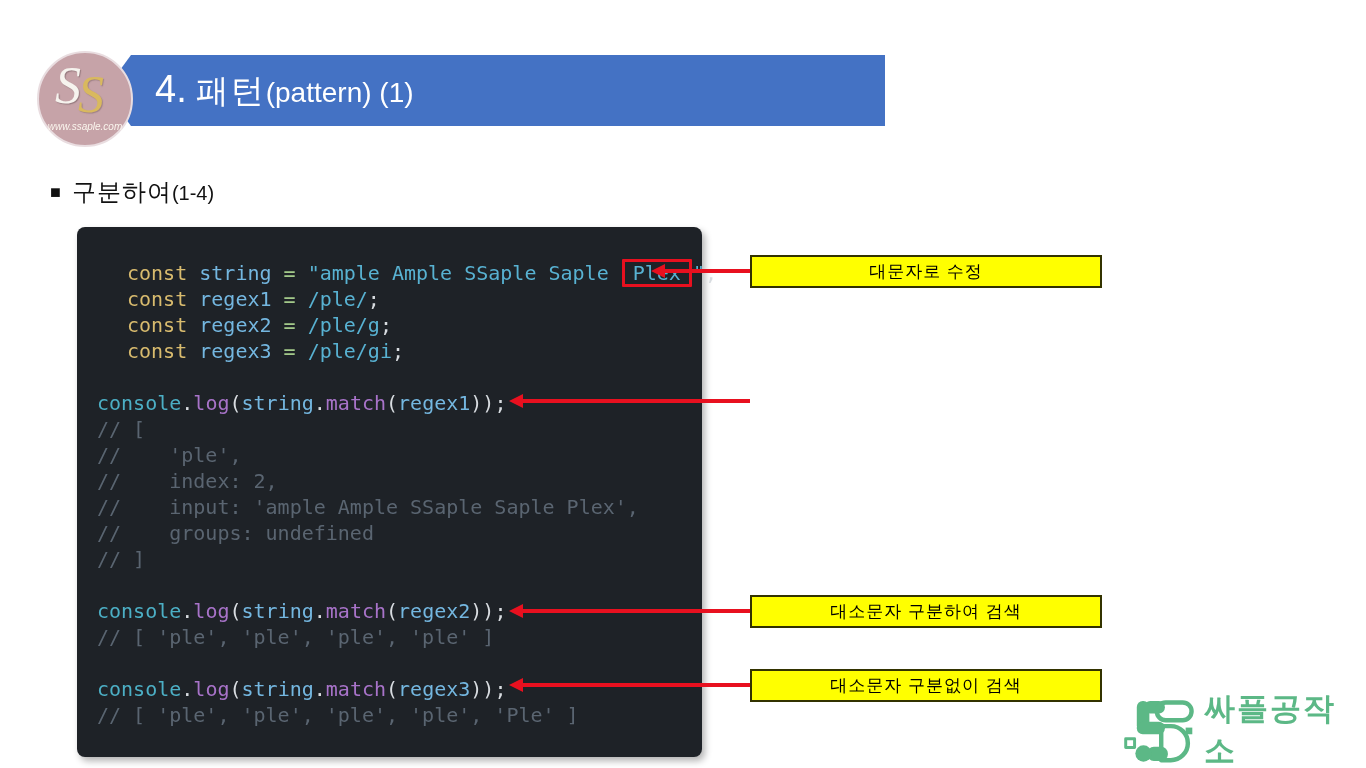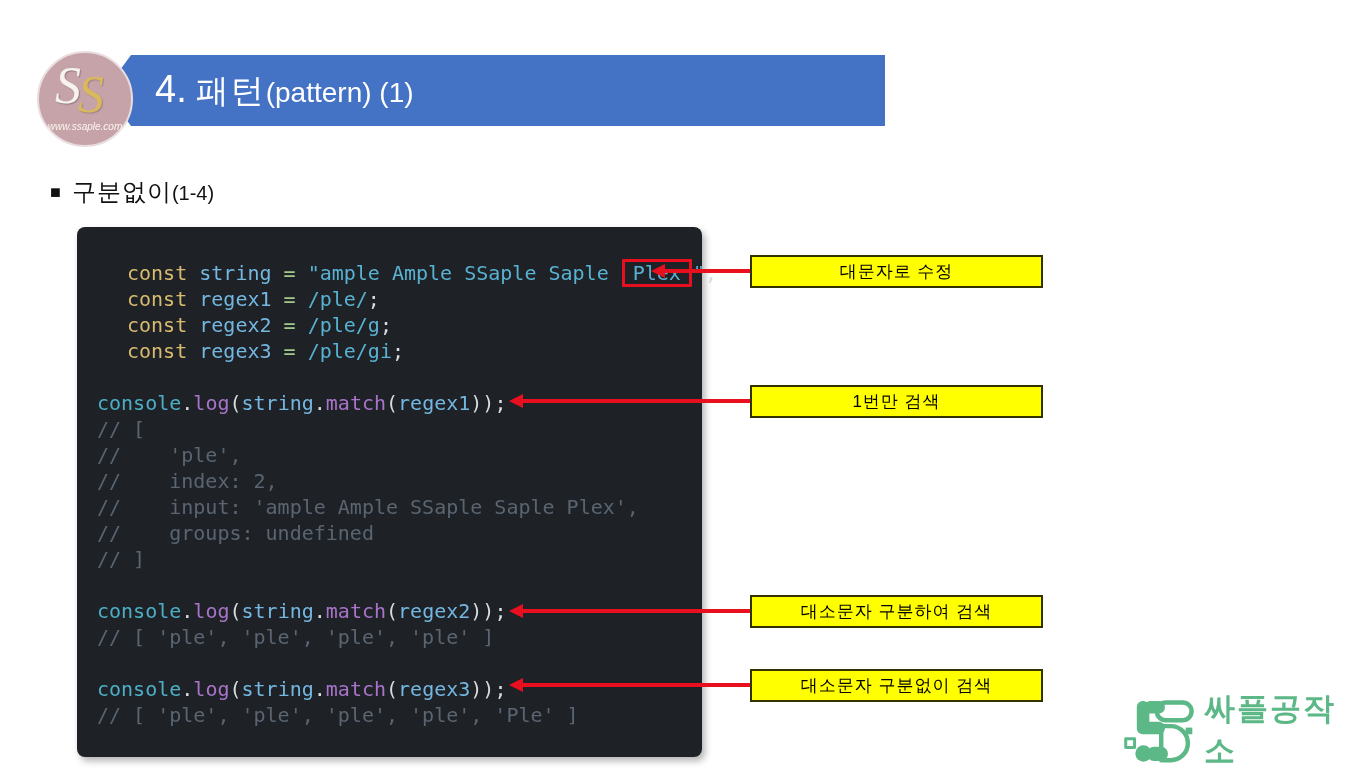--- a/index.html
+++ b/index.html
@@ -41,21 +41,21 @@
   .tk-t{color:var(--builtin,#4cafc5);}
   .tk-f{color:var(--func,#a873c9);}
   .tk-o{color:var(--op,#a3c98a);}
   .tk-s{color:var(--str,#58b2d2);}
   .tk-p{color:var(--punct,#d8dce0);}
   .tk-c{color:var(--comment,#5a6571);}
   .redbox{display:inline-block;border:3px solid var(--arrow_red,#e8101f);padding:0 8px;
           margin:-3px 1px;line-height:22px;border-radius:1px;}
 
   
-  .note{position:absolute;left:750px;width:293px;height:33px;background:var(--note_bg,#ffff00);
+  .note{position:absolute;left:750px;width:352px;height:33px;background:var(--note_bg,#ffff00);
         border:2px solid var(--note_border,#333300);box-sizing:border-box;
         display:flex;align-items:center;justify-content:center;
         font-size:17px;color:#000;letter-spacing:1px;}
   .note1{top:255px;} .note2{top:385px;} .note3{top:595px;} .note4{top:669px;}
 
   .aline{position:absolute;height:4px;background:var(--arrow_red,#e8101f);}
   .al1{left:664px;top:269px;width:86px;}
   .al2{left:522px;top:399px;width:228px;}
   .al3{left:522px;top:609px;width:228px;}
   .al4{left:522px;top:683px;width:228px;}
@@ -83,29 +83,28 @@
     </div>
   </div>
 
   <div class="logo-circle">
     <span class="s1">S</span>
     <span class="s2">S</span>
     <div class="logo-url">www.ssaple.com</div>
   </div>
 
   <div class="section-heading">
-    <span class="bullet">■</span><span>구분없이</span><span class="suffix">(1-4)</span>
+    <span class="bullet">■</span><span>구분하여</span><span class="suffix">(1-4)</span>
   </div>
 
   <div class="code-panel">
     <div class="code" id="code-content"><div class="cl"><span class="tk-k">const</span><span class="tk-p"> </span><span class="tk-v">string</span><span class="tk-o"> = </span><span class="tk-s">"ample Ample SSaple Saple </span><span class="tk-s redbox">Plex</span><span class="tk-s">"</span><span class="tk-p">;</span></div><div class="cl"><span class="tk-k">const</span><span class="tk-p"> </span><span class="tk-v">regex1</span><span class="tk-o"> = </span><span class="tk-s">/ple/</span><span class="tk-p">;</span></div><div class="cl"><span class="tk-k">const</span><span class="tk-p"> </span><span class="tk-v">regex2</span><span class="tk-o"> = </span><span class="tk-s">/ple/g</span><span class="tk-p">;</span></div><div class="cl"><span class="tk-k">const</span><span class="tk-p"> </span><span class="tk-v">regex3</span><span class="tk-o"> = </span><span class="tk-s">/ple/gi</span><span class="tk-p">;</span></div><div class="cl"> </div><div class="cl"><span class="tk-t">console</span><span class="tk-p">.</span><span class="tk-f">log</span><span class="tk-p">(</span><span class="tk-v">string</span><span class="tk-p">.</span><span class="tk-f">match</span><span class="tk-p">(</span><span class="tk-v">regex1</span><span class="tk-p">));</span></div><div class="cl"><span class="tk-c">// [</span></div><div class="cl"><span class="tk-c">//    'ple',</span></div><div class="cl"><span class="tk-c">//    index: 2,</span></div><div class="cl"><span class="tk-c">//    input: 'ample Ample SSaple Saple Plex',</span></div><div class="cl"><span class="tk-c">//    groups: undefined</span></div><div class="cl"><span class="tk-c">// ]</span></div><div class="cl"> </div><div class="cl"><span class="tk-t">console</span><span class="tk-p">.</span><span class="tk-f">log</span><span class="tk-p">(</span><span class="tk-v">string</span><span class="tk-p">.</span><span class="tk-f">match</span><span class="tk-p">(</span><span class="tk-v">regex2</span><span class="tk-p">));</span></div><div class="cl"><span class="tk-c">// [ 'ple', 'ple', 'ple', 'ple' ]</span></div><div class="cl"> </div><div class="cl"><span class="tk-t">console</span><span class="tk-p">.</span><span class="tk-f">log</span><span class="tk-p">(</span><span class="tk-v">string</span><span class="tk-p">.</span><span class="tk-f">match</span><span class="tk-p">(</span><span class="tk-v">regex3</span><span class="tk-p">));</span></div><div class="cl"><span class="tk-c">// [ 'ple', 'ple', 'ple', 'ple', 'Ple' ]</span></div></div>
   </div>
 
   <div class="note note1">대문자로 수정</div>
-  <div class="note note2">1번만 검색</div>
   <div class="note note3">대소문자 구분하여 검색</div>
   <div class="note note4">대소문자 구분없이 검색</div>
 
   <div class="aline al1"></div>
   <div class="ahead ah1"></div>
   <div class="aline al2"></div>
   <div class="ahead ah2"></div>
   <div class="aline al3"></div>
   <div class="ahead ah3"></div>
   <div class="aline al4"></div>

